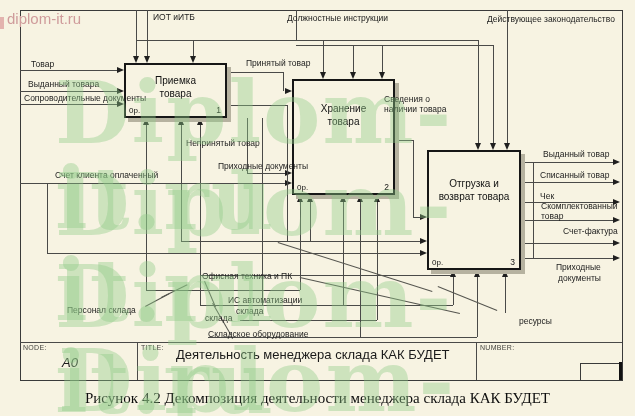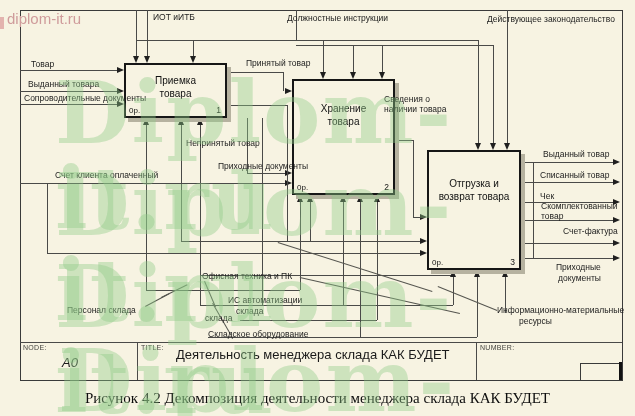--- a/index.html
+++ b/index.html
@@ -166,21 +166,20 @@
   <span class="lbl" style="left:186px;top:139px;">Непринятый товар</span>
   <span class="lbl" style="left:218px;top:162px;">Приходные документы</span>
   <span class="lbl wrap" style="left:384px;top:95px;width:66px;">Сведения о наличии товара</span>
   <span class="lbl" style="left:202px;top:232px;margin-top:40px;">Офисная техника и ПК</span>
 
   <span class="lbl" style="left:67px;top:306px;">Персонал склада</span>
   <span class="lbl" style="left:228px;top:296px;">ИС автоматизации</span>
   <span class="lbl" style="left:236px;top:307px;">склада</span>
   <span class="lbl" style="left:205px;top:314px;">склада</span>
   <span class="lbl" style="left:208px;top:330px;">Складское оборудование</span>
-  <span class="lbl" style="left:497px;top:306px;">Информационно-материальные</span>
   <span class="lbl" style="left:519px;top:317px;">ресурсы</span>
 
   <span class="lbl" style="left:543px;top:150px;">Выданный товар</span>
   <span class="lbl" style="left:540px;top:171px;">Списанный товар</span>
   <span class="lbl" style="left:540px;top:192px;">Чек</span>
   <span class="lbl" style="left:541px;top:202px;">Скомплектованный</span>
   <span class="lbl" style="left:541px;top:212px;">товар</span>
   <span class="lbl" style="left:556px;top:227px;margin-left:7px;">Счет-фактура</span>
   <span class="lbl" style="left:556px;top:263px;">Приходные</span>
   <span class="lbl" style="left:558px;top:274px;">документы</span>

